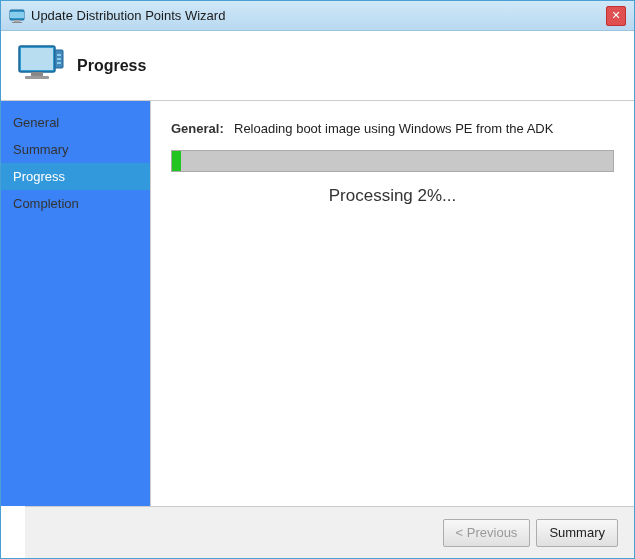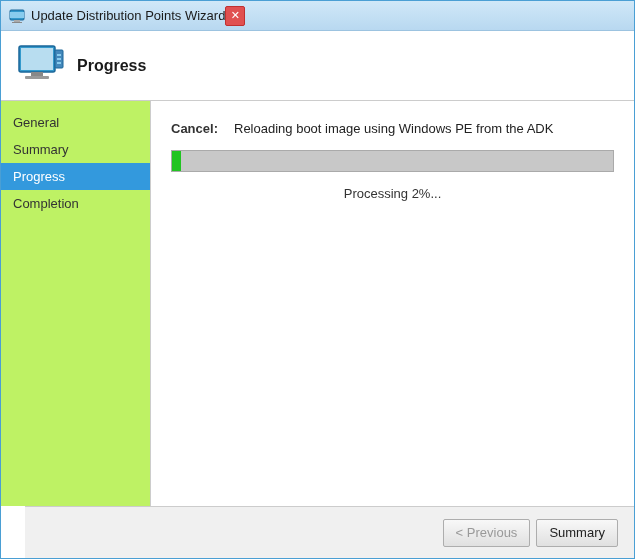--- a/index.html
+++ b/index.html
@@ -19,20 +19,21 @@
       display: flex;
       flex-direction: column;
       background: #fff;
     }
 
     .title-bar {
       background: linear-gradient(to bottom, #d0e8f8, #b8d8f0);
       height: 30px;
       display: flex;
       align-items: center;
+      justify-content: space-between;
       padding: 0 8px;
       border-bottom: 1px solid #9cc3e0;
       flex-shrink: 0;
     }
 
     .title-bar-left {
       display: flex;
       align-items: center;
       gap: 6px;
     }
@@ -86,21 +87,21 @@
     }
 
     .content-area {
       display: flex;
       flex: 1;
       overflow: hidden;
     }
 
     .sidebar {
       width: 150px;
-      background: #bef264;
+      background: #3b82f6;
       border-right: 1px solid #ccc;
       padding: 8px 0;
       flex-shrink: 0;
     }
 
     .sidebar-item {
       padding: 6px 12px;
       cursor: pointer;
       color: #333;
       font-size: 13px;
@@ -147,21 +148,21 @@
 
     .progress-bar-fill {
       height: 100%;
       background: #22c422;
       width: 2%;
     }
 
     .processing-text {
       text-align: center;
       color: #333;
-      font-size: 13px;
+      font-size: 17px;
       margin-top: 4px;
     }
 
     .footer {
       height: 52px;
       border-top: 1px solid #ccc;
       display: flex;
       align-items: center;
       justify-content: flex-end;
       padding: 0 16px;
@@ -226,21 +227,21 @@
 
     <div class="sidebar">
       <div class="sidebar-item">General</div>
       <div class="sidebar-item">Summary</div>
       <div class="sidebar-item active">Progress</div>
       <div class="sidebar-item">Completion</div>
     </div>
 
     <div class="main-content">
       <div class="status-row">
-        <span class="status-label">Cancel:</span>
+        <span class="status-label">General:</span>
         <span class="status-text">Reloading boot image using Windows PE from the ADK</span>
       </div>
       <div class="progress-bar-container">
         <div class="progress-bar-fill" id="progress-fill" style="width: 2%;"></div>
       </div>
       <div class="processing-text">Processing 2%...</div>
     </div>
   </div>
 
   <div class="footer">

